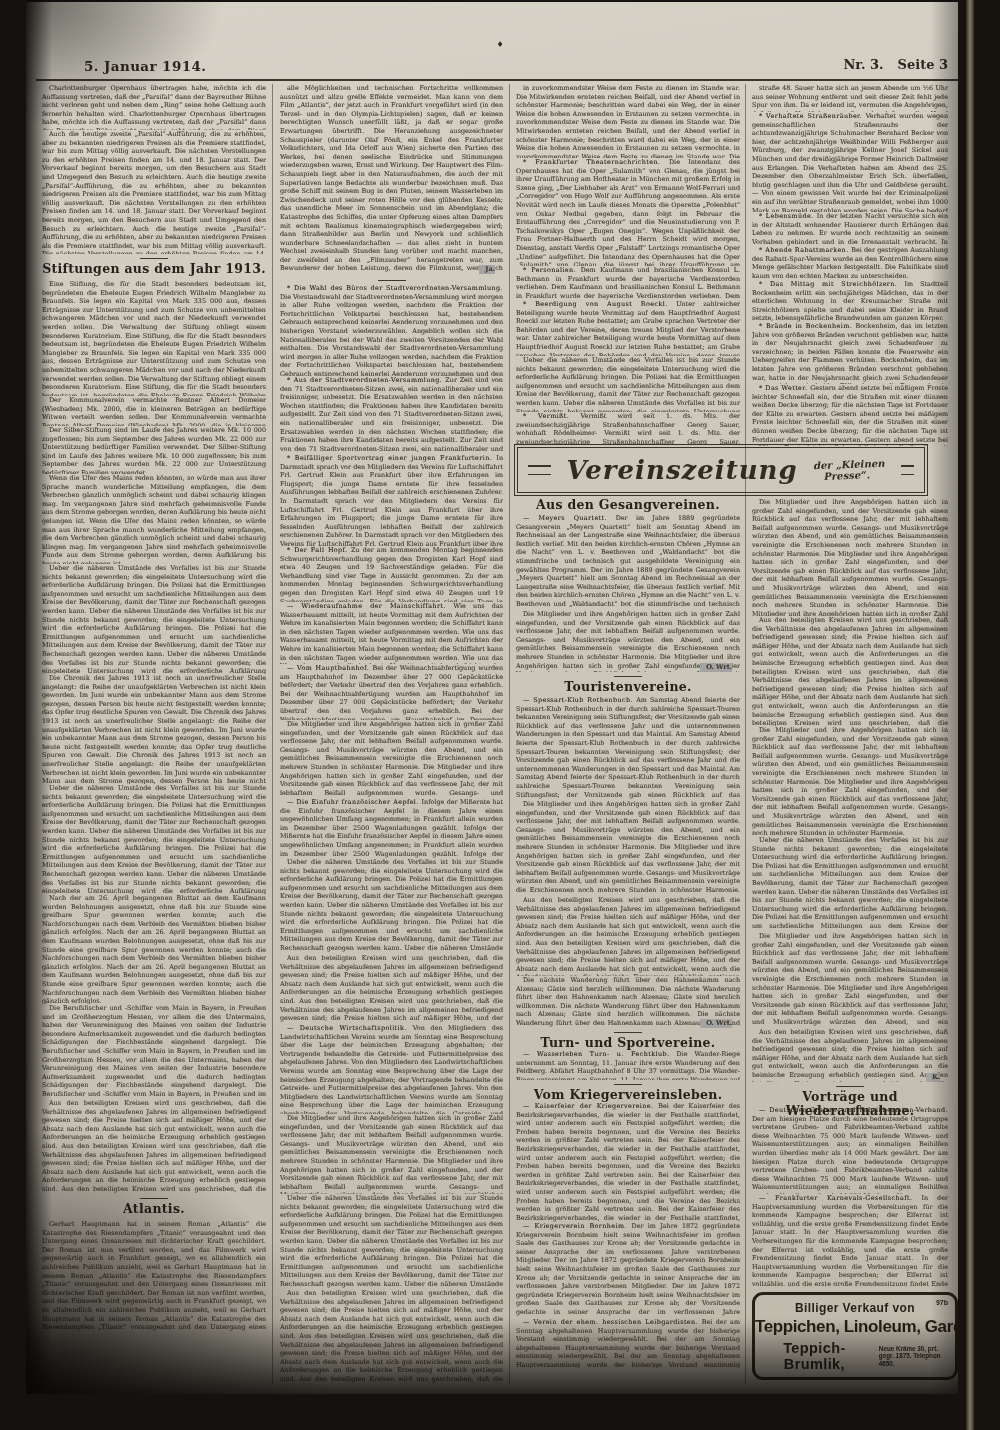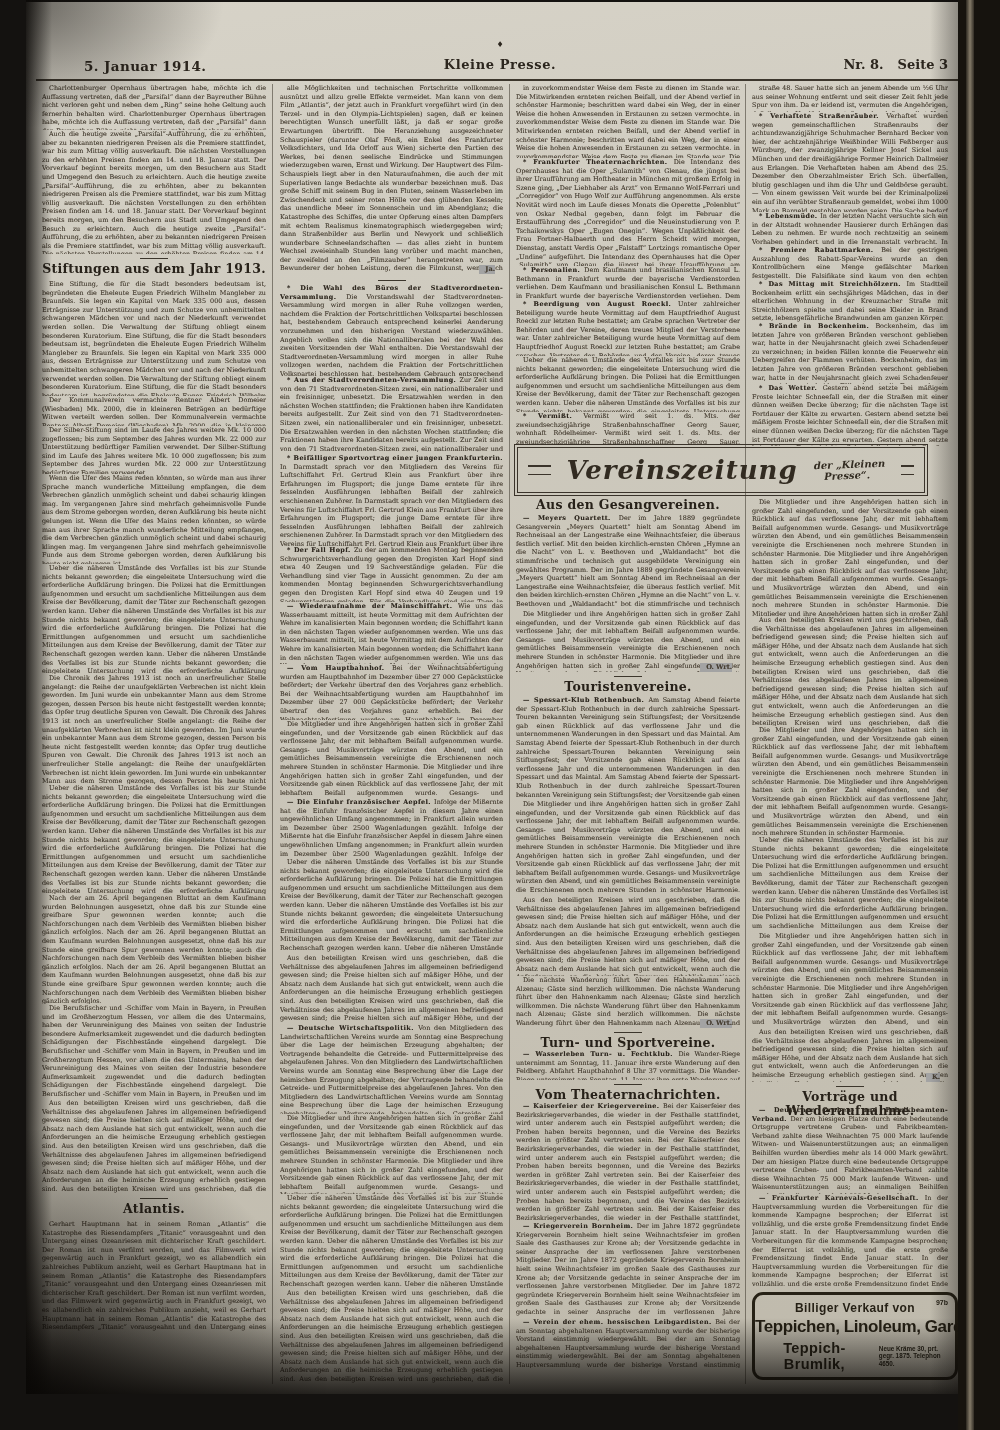--- a/index.html
+++ b/index.html
@@ -28,21 +28,21 @@
           font-size:13px;font-weight:bold;color:#2c261e;letter-spacing:.6px;}
   .missue{position:absolute;right:52px;top:57px;font-size:13px;font-weight:bold;color:#2c261e;}
   .missue .mpage{margin-left:14px;}
   .hrule{position:absolute;left:36px;top:79px;width:922px;height:2px;background:#3c362c;}
   
   .col{position:absolute;top:84px;}
   .vrule{position:absolute;top:84px;width:1px;height:1300px;background:rgba(58,52,42,.55);}
   .para{position:relative;overflow:hidden;box-sizing:border-box;text-align:justify;
         font-size:6.4px;line-height:8.6px;color:#473f33;text-indent:7px;
         text-shadow:0 0 .4px rgba(70,60,48,.55);}
-  .para .lead{font-weight:bold;color:#2e2820;letter-spacing:.4px;}
+  .para .lead{font-weight:normal;color:#2e2820;letter-spacing:.4px;}
   .para .sig{position:absolute;right:8px;bottom:0;padding-left:6px;background:#a3a3a3;
         font-weight:bold;font-size:6.6px;text-indent:0;}
   .headwrap{box-sizing:border-box;text-align:center;padding-top:2px;}
   .headrule{width:28px;margin:2px auto 3px auto;border-top:1px solid #3c362c;}
   .headline{font-size:12.5px;font-weight:bold;color:#272119;line-height:14px;letter-spacing:.3px;}
   .rulewrap{box-sizing:border-box;padding-top:4px;}
   .gap{box-sizing:border-box;}
   
   .banner{position:absolute;left:514px;top:444px;width:414px;height:52px;box-sizing:border-box;
           border:4px double #3a332a;display:flex;align-items:center;padding:0 10px;gap:16px;}
@@ -66,22 +66,21 @@
   .addet{font-size:6.3px;font-weight:bold;text-align:left;line-height:7.2px;}
 </style>
 </head>
 <body>
 
 <div class="page">
   <div class="paper"></div>
 
   <div class="ornament">♦</div>
   <div class="mdate">5. Januar 1914.</div>
-  <div class="mtitle">Kleine Presse.</div>
-  <div class="missue"><span>Nr. 8.</span><span class="mpage">Seite 3</span></div>
+  <div class="missue"><span>Nr. 3.</span><span class="mpage">Seite 3</span></div>
   <div class="hrule"></div>
 
   <div class="col" style="left:42px;width:224px">
       <div class="para" style="height: 46px;"><span>Charlottenburger Opernhaus übertragen habe, möchte ich die Auffassung vertreten, daß der „Parsifal“ dann der Bayreuther Bühne nicht verloren geht und neben dem „Ring“ seine hohe Geltung auch fernerhin behalten wird. Charlottenburger Opernhaus übertragen habe, möchte ich die Auffassung vertreten, daß der „Parsifal“ dann der Bayreuther Bühne nicht verloren geht und neben dem „Ring“ seine hohe Geltung auch fernerhin behalten wird.</span></div>
       <div class="para" style="height: 124px;"><span>Auch die heutige zweite „Parsifal“-Aufführung, die zu erhöhten, aber zu bekannten niedrigeren Preisen als die Premiere stattfindet, war bis zum Mittag völlig ausverkauft. Die nächsten Vorstellungen zu den erhöhten Preisen finden am 14. und 18. Januar statt. Der Vorverkauf beginnt bereits morgen, um den Besuchern aus Stadt und Umgegend den Besuch zu erleichtern. Auch die heutige zweite „Parsifal“-Aufführung, die zu erhöhten, aber zu bekannten niedrigeren Preisen als die Premiere stattfindet, war bis zum Mittag völlig ausverkauft. Die nächsten Vorstellungen zu den erhöhten Preisen finden am 14. und 18. Januar statt. Der Vorverkauf beginnt bereits morgen, um den Besuchern aus Stadt und Umgegend den Besuch zu erleichtern. Auch die heutige zweite „Parsifal“-Aufführung, die zu erhöhten, aber zu bekannten niedrigeren Preisen als die Premiere stattfindet, war bis zum Mittag völlig ausverkauft. Die nächsten Vorstellungen zu den erhöhten Preisen finden am 14. und 18. Januar statt. Der Vorverkauf beginnt bereits morgen, um den Besuchern aus Stadt und Umgegend den Besuch zu erleichtern.</span></div>
       <div class="headwrap" style="height: 26px;">
         <div class="headrule"></div>
         <div class="headline">Stiftungen aus dem Jahr 1913.</div>
       </div>
       <div class="para" style="height: 116px;"><span>Eine Stiftung, die für die Stadt besonders bedeutsam ist, begründeten die Eheleute Eugen Friedrich Wilhelm Mangleber zu Braunfels. Sie legen ein Kapital von Mark 335 000 aus, dessen Erträgnisse zur Unterstützung und zum Schutze von unbemittelten schwangeren Mädchen vor und nach der Niederkunft verwendet werden sollen. Die Verwaltung der Stiftung obliegt einem besonderen Kuratorium. Eine Stiftung, die für die Stadt besonders bedeutsam ist, begründeten die Eheleute Eugen Friedrich Wilhelm Mangleber zu Braunfels. Sie legen ein Kapital von Mark 335 000 aus, dessen Erträgnisse zur Unterstützung und zum Schutze von unbemittelten schwangeren Mädchen vor und nach der Niederkunft verwendet werden sollen. Die Verwaltung der Stiftung obliegt einem besonderen Kuratorium. Eine Stiftung, die für die Stadt besonders bedeutsam ist, begründeten die Eheleute Eugen Friedrich Wilhelm Mangleber zu Braunfels. Sie legen ein Kapital von Mark 335 000 aus, dessen Erträgnisse zur Unterstützung und zum Schutze von unbemittelten schwangeren Mädchen vor und nach der Niederkunft verwendet werden sollen. Die Verwaltung der Stiftung obliegt einem besonderen Kuratorium.</span></div>
@@ -141,31 +140,31 @@
       <div class="para" style="height: 96px;"><span>Die Mitglieder und ihre Angehörigen hatten sich in großer Zahl eingefunden, und der Vorsitzende gab einen Rückblick auf das verflossene Jahr, der mit lebhaftem Beifall aufgenommen wurde. Gesangs- und Musikvorträge würzten den Abend, und ein gemütliches Beisammensein vereinigte die Erschienenen noch mehrere Stunden in schönster Harmonie. Die Mitglieder und ihre Angehörigen hatten sich in großer Zahl eingefunden, und der Vorsitzende gab einen Rückblick auf das verflossene Jahr, der mit lebhaftem Beifall aufgenommen wurde. Gesangs- und Musikvorträge würzten den Abend, und ein gemütliches Beisammensein vereinigte die Erschienenen noch mehrere Stunden in schönster Harmonie. Die Mitglieder und ihre Angehörigen hatten sich in großer Zahl eingefunden, und der Vorsitzende gab einen Rückblick auf das verflossene Jahr, der mit lebhaftem Beifall aufgenommen wurde. Gesangs- und Musikvorträge würzten den Abend, und ein gemütliches Beisammensein vereinigte die Erschienenen noch mehrere Stunden in schönster Harmonie.</span></div>
       <div class="para" style="height: 80px;"><span>Aus den beteiligten Kreisen wird uns geschrieben, daß die Verhältnisse des abgelaufenen Jahres im allgemeinen befriedigend gewesen sind; die Preise hielten sich auf mäßiger Höhe, und der Absatz nach dem Auslande hat sich gut entwickelt, wenn auch die Anforderungen an die heimische Erzeugung erheblich gestiegen sind. Aus den beteiligten Kreisen wird uns geschrieben, daß die Verhältnisse des abgelaufenen Jahres im allgemeinen befriedigend gewesen sind; die Preise hielten sich auf mäßiger Höhe, und der Absatz nach dem Auslande hat sich gut entwickelt, wenn auch die Anforderungen an die heimische Erzeugung erheblich gestiegen sind.</span></div>
       <div class="para" style="height: 52px;"><span>Die nächste Wanderung führt über den Hahnenkamm nach Alzenau; Gäste sind herzlich willkommen. Die nächste Wanderung führt über den Hahnenkamm nach Alzenau; Gäste sind herzlich willkommen. Die nächste Wanderung führt über den Hahnenkamm nach Alzenau; Gäste sind herzlich willkommen. Die nächste Wanderung führt über den Hahnenkamm nach Alzenau; Gäste sind herzlich willkommen.</span><span class="sig">O. Wrt.</span></div>
       <div class="headwrap" style="height: 22px;">
         <div class="headrule"></div>
         <div class="headline">Turn- und Sportvereine.</div>
       </div>
       <div class="para" style="height: 30px;"><span class="lead">— Wasserleben Turn- u. Fechtklub. </span><span>Die Wander-Riege unternimmt am Sonntag, 11. Januar ihre erste Wanderung auf den Feldberg. Abfahrt Hauptbahnhof 8 Uhr 37 vormittags. Die Wander-Riege unternimmt am Sonntag, 11. Januar ihre erste Wanderung auf den Feldberg. Abfahrt Hauptbahnhof 8 Uhr 37 vormittags.</span></div>
       <div class="headwrap" style="height: 22px;">
         <div class="headrule"></div>
-        <div class="headline">Vom Theaternachrichten.</div>
+        <div class="headline">Vom Kriegervereinsleben.</div>
       </div>
       <div class="para" style="height: 120px;"><span class="lead">— Kaiserfeier der Kriegervereine. </span><span>Bei der Kaiserfeier des Bezirkskriegerverbandes, die wieder in der Festhalle stattfindet, wird unter anderem auch ein Festspiel aufgeführt werden; die Proben haben bereits begonnen, und die Vereine des Bezirks werden in größter Zahl vertreten sein. Bei der Kaiserfeier des Bezirkskriegerverbandes, die wieder in der Festhalle stattfindet, wird unter anderem auch ein Festspiel aufgeführt werden; die Proben haben bereits begonnen, und die Vereine des Bezirks werden in größter Zahl vertreten sein. Bei der Kaiserfeier des Bezirkskriegerverbandes, die wieder in der Festhalle stattfindet, wird unter anderem auch ein Festspiel aufgeführt werden; die Proben haben bereits begonnen, und die Vereine des Bezirks werden in größter Zahl vertreten sein. Bei der Kaiserfeier des Bezirkskriegerverbandes, die wieder in der Festhalle stattfindet, wird unter anderem auch ein Festspiel aufgeführt werden; die Proben haben bereits begonnen, und die Vereine des Bezirks werden in größter Zahl vertreten sein.</span></div>
       <div class="para" style="height: 96px;"><span class="lead">— Kriegerverein Bornheim. </span><span>Der im Jahre 1872 gegründete Kriegerverein Bornheim hielt seine Weihnachtsfeier im großen Saale des Gasthauses zur Krone ab; der Vorsitzende gedachte in seiner Ansprache der im verflossenen Jahre verstorbenen Mitglieder. Der im Jahre 1872 gegründete Kriegerverein Bornheim hielt seine Weihnachtsfeier im großen Saale des Gasthauses zur Krone ab; der Vorsitzende gedachte in seiner Ansprache der im verflossenen Jahre verstorbenen Mitglieder. Der im Jahre 1872 gegründete Kriegerverein Bornheim hielt seine Weihnachtsfeier im großen Saale des Gasthauses zur Krone ab; der Vorsitzende gedachte in seiner Ansprache der im verflossenen Jahre verstorbenen Mitglieder.</span></div>
       <div class="para" style="height: 50px;"><span class="lead">— Verein der ehem. hessischen Leibgardisten. </span><span>Bei der am Sonntag abgehaltenen Hauptversammlung wurde der bisherige Vorstand einstimmig wiedergewählt. Bei der am Sonntag abgehaltenen Hauptversammlung wurde der bisherige Vorstand einstimmig wiedergewählt. Bei der am Sonntag abgehaltenen Hauptversammlung wurde der bisherige Vorstand einstimmig wiedergewählt.</span></div>
     </div>
   <div class="col" style="left:752px;width:196px">
       <div class="para" style="height: 28px;"><span>straße 48. Sauer hatte sich an jenem Abende um ½6 Uhr aus seiner Wohnung entfernt und seit dieser Zeit fehlt jede Spur von ihm. Da er leidend ist, vermuten die Angehörigen, daß ihm ein Unglück zugestoßen oder daß er selbst Hand an sich gelegt hat.</span></div>
       <div class="para" style="height: 100px;"><span class="lead">* Verhaftete Straßenräuber. </span><span>Verhaftet wurden wegen gemeinschaftlichen Straßenraubs der achtundzwanzigjährige Schuhmacher Bernhard Becker von hier, der achtzehnjährige Weißbinder Willi Feßberger aus Würzburg, der zwanzigjährige Kellner Josef Sickel aus München und der dreißigjährige Former Heinrich Dallmeier aus Erlangen. Die Verhafteten haben am Abend des 25. Dezember den Oberzahlmeister Erich Sch. überfallen, blutig geschlagen und ihm die Uhr und Geldbörse geraubt. — Von einem gewissen Veit wurde bei der Kriminalpolizei ein auf ihn verübter Straßenraub gemeldet, wobei ihm 1000 Mark an Bargeld gestohlen worden seien. Die Sache bedarf noch der weiteren Aufklärung, da die Angaben wenig glaubhaft erscheinen.</span></div>
       <div class="para" style="height: 34px;"><span class="lead">* Lebensmüde. </span><span>In der letzten Nacht versuchte sich ein in der Altstadt wohnender Hausierer durch Erhängen das Leben zu nehmen. Er wurde noch rechtzeitig an seinem Vorhaben gehindert und in die Irrenanstalt verbracht. In der letzten Nacht versuchte sich ein in der Altstadt wohnender Hausierer durch Erhängen das Leben zu nehmen. Er wurde noch rechtzeitig an seinem Vorhaben gehindert und in die Irrenanstalt verbracht.</span></div>
-      <div class="para" style="height: 34px;"><span class="lead">* Premiere Rabattmarken. </span><span>Bei der gestrigen Auszahlung des Rabatt-Spar-Vereins wurde an den Kontrollbüchern eine Menge gefälschter Marken festgestellt. Die Falsifikate sind kaum von den echten Marken zu unterscheiden.</span></div>
+      <div class="para" style="height: 34px;"><span class="lead">* Abende Rabattmarken. </span><span>Bei der gestrigen Auszahlung des Rabatt-Spar-Vereins wurde an den Kontrollbüchern eine Menge gefälschter Marken festgestellt. Die Falsifikate sind kaum von den echten Marken zu unterscheiden.</span></div>
       <div class="para" style="height: 42px;"><span class="lead">* Das Mittag mit Streichhölzern. </span><span>Im Stadtteil Bockenheim erlitt ein sechsjähriges Mädchen, das in der elterlichen Wohnung in der Kreuznacher Straße mit Streichhölzern spielte und dabei seine Kleider in Brand setzte, lebensgefährliche Brandwunden am ganzen Körper.</span></div>
       <div class="para" style="height: 62px;"><span class="lead">* Brände in Bockenheim. </span><span>Bockenheim, das im letzten Jahre von größeren Bränden verschont geblieben war, hatte in der Neujahrsnacht gleich zwei Schadenfeuer zu verzeichnen; in beiden Fällen konnte die Feuerwehr ein Uebergreifen der Flammen verhüten. Bockenheim, das im letzten Jahre von größeren Bränden verschont geblieben war, hatte in der Neujahrsnacht gleich zwei Schadenfeuer zu verzeichnen; in beiden Fällen konnte die Feuerwehr ein Uebergreifen der Flammen verhüten.</span></div>
       <div class="para" style="height: 62px;"><span class="lead">* Das Wetter. </span><span>Gestern abend setzte bei mäßigem Froste leichter Schneefall ein, der die Straßen mit einer dünnen weißen Decke überzog; für die nächsten Tage ist Fortdauer der Kälte zu erwarten. Gestern abend setzte bei mäßigem Froste leichter Schneefall ein, der die Straßen mit einer dünnen weißen Decke überzog; für die nächsten Tage ist Fortdauer der Kälte zu erwarten. Gestern abend setzte bei mäßigem Froste leichter Schneefall ein, der die Straßen mit einer dünnen weißen Decke überzog; für die nächsten Tage ist Fortdauer der Kälte zu erwarten.</span></div>
       <div class="gap" style="height: 52px;"></div>
       <div class="para" style="height: 118px;"><span>Die Mitglieder und ihre Angehörigen hatten sich in großer Zahl eingefunden, und der Vorsitzende gab einen Rückblick auf das verflossene Jahr, der mit lebhaftem Beifall aufgenommen wurde. Gesangs- und Musikvorträge würzten den Abend, und ein gemütliches Beisammensein vereinigte die Erschienenen noch mehrere Stunden in schönster Harmonie. Die Mitglieder und ihre Angehörigen hatten sich in großer Zahl eingefunden, und der Vorsitzende gab einen Rückblick auf das verflossene Jahr, der mit lebhaftem Beifall aufgenommen wurde. Gesangs- und Musikvorträge würzten den Abend, und ein gemütliches Beisammensein vereinigte die Erschienenen noch mehrere Stunden in schönster Harmonie. Die Mitglieder und ihre Angehörigen hatten sich in großer Zahl eingefunden, und der Vorsitzende gab einen Rückblick auf das verflossene Jahr, der mit lebhaftem Beifall aufgenommen wurde. Gesangs- und Musikvorträge würzten den Abend, und ein gemütliches Beisammensein vereinigte die Erschienenen noch mehrere Stunden in schönster Harmonie.</span></div>
       <div class="para" style="height: 110px;"><span>Aus den beteiligten Kreisen wird uns geschrieben, daß die Verhältnisse des abgelaufenen Jahres im allgemeinen befriedigend gewesen sind; die Preise hielten sich auf mäßiger Höhe, und der Absatz nach dem Auslande hat sich gut entwickelt, wenn auch die Anforderungen an die heimische Erzeugung erheblich gestiegen sind. Aus den beteiligten Kreisen wird uns geschrieben, daß die Verhältnisse des abgelaufenen Jahres im allgemeinen befriedigend gewesen sind; die Preise hielten sich auf mäßiger Höhe, und der Absatz nach dem Auslande hat sich gut entwickelt, wenn auch die Anforderungen an die heimische Erzeugung erheblich gestiegen sind. Aus den beteiligten Kreisen wird uns geschrieben, daß die Verhältnisse des abgelaufenen Jahres im allgemeinen befriedigend gewesen sind; die Preise hielten sich auf mäßiger Höhe, und der Absatz nach dem Auslande hat sich gut entwickelt, wenn auch die Anforderungen an die heimische Erzeugung erheblich gestiegen sind.</span></div>
       <div class="para" style="height: 110px;"><span>Die Mitglieder und ihre Angehörigen hatten sich in großer Zahl eingefunden, und der Vorsitzende gab einen Rückblick auf das verflossene Jahr, der mit lebhaftem Beifall aufgenommen wurde. Gesangs- und Musikvorträge würzten den Abend, und ein gemütliches Beisammensein vereinigte die Erschienenen noch mehrere Stunden in schönster Harmonie. Die Mitglieder und ihre Angehörigen hatten sich in großer Zahl eingefunden, und der Vorsitzende gab einen Rückblick auf das verflossene Jahr, der mit lebhaftem Beifall aufgenommen wurde. Gesangs- und Musikvorträge würzten den Abend, und ein gemütliches Beisammensein vereinigte die Erschienenen noch mehrere Stunden in schönster Harmonie.</span></div>
       <div class="para" style="height: 96px;"><span>Ueber die näheren Umstände des Vorfalles ist bis zur Stunde nichts bekannt geworden; die eingeleitete Untersuchung wird die erforderliche Aufklärung bringen. Die Polizei hat die Ermittlungen aufgenommen und ersucht um sachdienliche Mitteilungen aus dem Kreise der Bevölkerung, damit der Täter zur Rechenschaft gezogen werden kann. Ueber die näheren Umstände des Vorfalles ist bis zur Stunde nichts bekannt geworden; die eingeleitete Untersuchung wird die erforderliche Aufklärung bringen. Die Polizei hat die Ermittlungen aufgenommen und ersucht um sachdienliche Mitteilungen aus dem Kreise der Bevölkerung, damit der Täter zur Rechenschaft gezogen werden kann.</span></div>
       <div class="para" style="height: 96px;"><span>Die Mitglieder und ihre Angehörigen hatten sich in großer Zahl eingefunden, und der Vorsitzende gab einen Rückblick auf das verflossene Jahr, der mit lebhaftem Beifall aufgenommen wurde. Gesangs- und Musikvorträge würzten den Abend, und ein gemütliches Beisammensein vereinigte die Erschienenen noch mehrere Stunden in schönster Harmonie. Die Mitglieder und ihre Angehörigen hatten sich in großer Zahl eingefunden, und der Vorsitzende gab einen Rückblick auf das verflossene Jahr, der mit lebhaftem Beifall aufgenommen wurde. Gesangs- und Musikvorträge würzten den Abend, und ein gemütliches Beisammensein vereinigte die Erschienenen noch mehrere Stunden in schönster Harmonie.</span></div>
       <div class="para" style="height: 54px;"><span>Aus den beteiligten Kreisen wird uns geschrieben, daß die Verhältnisse des abgelaufenen Jahres im allgemeinen befriedigend gewesen sind; die Preise hielten sich auf mäßiger Höhe, und der Absatz nach dem Auslande hat sich gut entwickelt, wenn auch die Anforderungen an die heimische Erzeugung erheblich gestiegen sind. Aus den beteiligten Kreisen wird uns geschrieben, daß die Verhältnisse des abgelaufenen Jahres im allgemeinen befriedigend gewesen sind; die Preise hielten sich auf mäßiger Höhe, und der Absatz nach dem Auslande hat sich gut entwickelt, wenn auch die Anforderungen an die heimische Erzeugung erheblich gestiegen sind.</span><span class="sig">K.</span></div>

